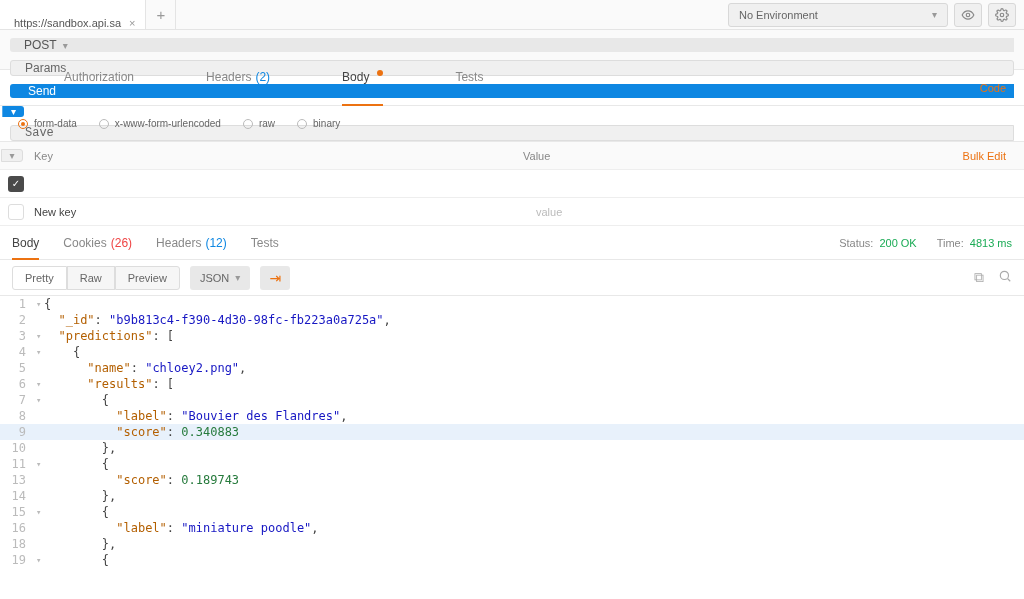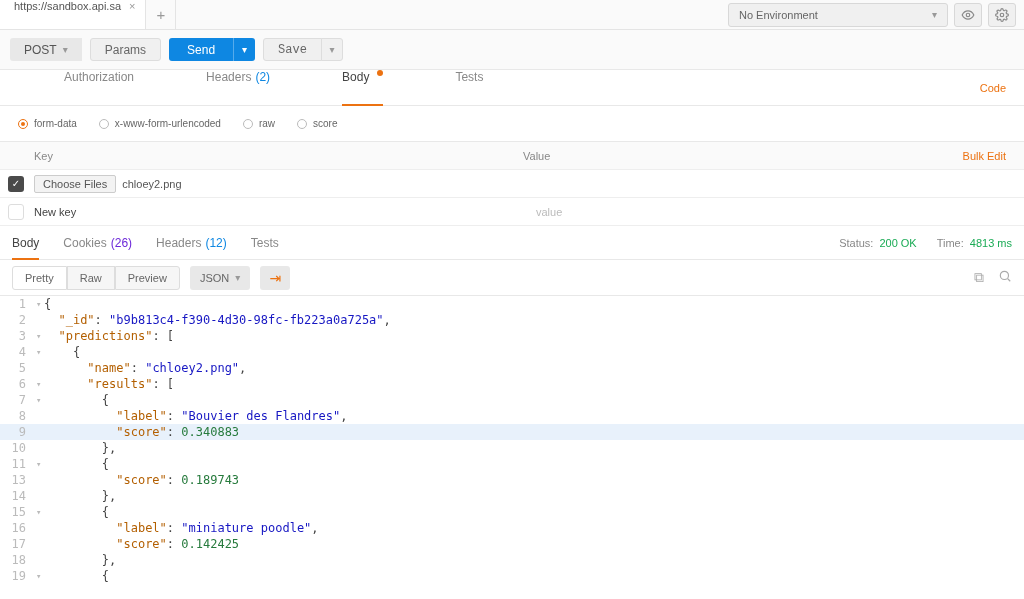--- a/index.html
+++ b/index.html
@@ -1,28 +1,28 @@
 <!DOCTYPE html>
 <html><head>
 <meta charset="utf-8">
 <style>
 * { margin: 0; padding: 0; box-sizing: border-box; }
 body { font-family: -apple-system, BlinkMacSystemFont, "Segoe UI", Helvetica, Arial, sans-serif; font-size: 12px; color: #555; background: #fff; }
 
 
 .tabbar { display: flex; align-items: center; height: 30px; background: #fafafa; border-bottom: 1px solid #e4e4e4; }
-.tab { display: flex; align-items: flex-start; height: 100%; padding: 0 10px 0 14px; background: #fff; border-right: 1px solid #e4e4e4; gap: 8px; font-size: 11px; color: #555; }
+.tab { display: flex; align-items: flex-end; height: 100%; padding: 0 10px 0 14px; background: #fff; border-right: 1px solid #e4e4e4; gap: 8px; font-size: 11px; color: #555; }
 .tab .close { color: #999; font-size: 11px; }
 .addtab { width: 30px; display: flex; align-items: center; justify-content: center; color: #999; font-size: 15px; border-right: 1px solid #e4e4e4; height: 100%; }
 .envbar { margin-left: auto; display: flex; align-items: center; gap: 6px; padding-right: 8px; }
 .envsel { display: flex; align-items: center; justify-content: space-between; width: 220px; height: 24px; padding: 0 10px; border: 1px solid #d8d8d8; border-radius: 3px; background: #f0f0f0; color: #666; font-size: 11px; }
 .iconbtn { width: 28px; height: 24px; display: flex; align-items: center; justify-content: center; border: 1px solid #d8d8d8; border-radius: 3px; background: #f0f0f0; color: #888; }
 
 
-.reqrow { display: flex; align-items: stretch; height: 40px; padding: 8px 10px; gap: 8px; background: #fafafa; border-bottom: 1px solid #e8e8e8; }
+.reqrow { display: flex; align-items: stretch; height: 40px; padding: 8px 10px; gap: 8px; background: #fafafa; border-bottom: 1px solid #e8e8e8; flex-direction: column; }
 .method { display: flex; align-items: center; gap: 6px; padding: 0 14px; background: #e8e8e8; border-radius: 3px 0 0 3px; color: #555; font-size: 12px; }
 .url { flex: 1; display: flex; align-items: center; padding: 0 12px; background: #fff; border: 1px solid #ddd; border-radius: 0 3px 3px 0; color: #555; font-size: 12px; }
 .btn { display: flex; align-items: center; padding: 0 14px; border-radius: 3px; font-size: 12px; gap: 6px; }
 .btn-default { background: #f0f0f0; border: 1px solid #ddd; color: #666; }
 .btn-send { background: #0e87e2; color: #fff; padding: 0 18px; }
 .btn-send-split { background: #0e87e2; width: 22px; display: flex; align-items: center; justify-content: center; border-left: 1px solid rgba(255,255,255,0.3); color: #fff; border-radius: 0 3px 3px 0; margin-left: -8px; }
 .btn-save-split { background: #f0f0f0; border: 1px solid #ddd; width: 22px; display: flex; align-items: center; justify-content: center; color: #aaa; border-radius: 0 3px 3px 0; margin-left: -9px; }
 
 
 .subtabs { display: flex; align-items: center; height: 36px; padding: 0 18px; gap: 26px; border-bottom: 1px solid #e8e8e8; font-size: 12px; color: #888; }
@@ -165,51 +165,47 @@
   <div class="radio">
       <span class="circle"></span>
       <span>x-www-form-urlencoded</span>
     </div>
   <div class="radio">
       <span class="circle"></span>
       <span>raw</span>
     </div>
   <div class="radio">
       <span class="circle"></span>
-      <span>score</span>
+      <span>binary</span>
     </div>
 </div>
 
 <div class="kvhead">
   <div class="kcol">Key</div>
   <div class="vcol">Value</div>
   <div class="bulk"><span>Bulk Edit</span></div>
 </div>
 <div class="kvrow">
   <div class="chk">✓</div>
-  <div class="vcol">
-    <div class="choosebtn"><span>Choose Files</span></div>
-    <span>chloey2.png</span>
-  </div>
 </div>
 <div class="kvrow">
   <div class="chk empty"></div>
   <div class="kcol placeholder"><span>New key</span></div>
   <div class="vcol placeholder">
       <span>value</span>
     </div>
 </div>
 
 <div class="resptabs">
   <div class="resptab active">
       <span>Body</span>
     </div>
   <div class="resptab">
       <span>Cookies</span>
-      <span class="count" style="color:#6d28d9">(26)</span>
+      <span class="count" style="color:#ef4444">(26)</span>
     </div>
   <div class="resptab">
       <span>Headers</span>
       <span class="count" style="color:#0e87e2">(12)</span>
     </div>
   <div class="resptab">
       <span>Tests</span>
     </div>
   <div class="status">
     <span>Status:</span>
@@ -317,25 +313,20 @@
       <span class="ln">15</span>
       <span class="fold" style="font-size: 9px;">▾</span>
       <span class="txt">        <span class="tok-punc">{</span></span>
     </div>
     <div class="codeline">
       <span class="ln">16</span>
       <span class="fold" style="font-size: 9px;"></span>
       <span class="txt">          <span class="tok-key">"label"</span><span class="tok-punc">: </span><span class="tok-str">"miniature poodle"</span><span class="tok-punc">,</span></span>
     </div>
     <div class="codeline">
-      <span class="ln">17</span>
-      <span class="fold" style="font-size: 9px;"></span>
-      <span class="txt">          <span class="tok-key">"score"</span><span class="tok-punc">: </span><span class="tok-num">0.142425</span></span>
-    </div>
-    <div class="codeline">
       <span class="ln">18</span>
       <span class="fold" style="font-size: 9px;"></span>
       <span class="txt">        <span class="tok-punc">},</span></span>
     </div>
     <div class="codeline">
       <span class="ln">19</span>
       <span class="fold" style="font-size: 9px;">▾</span>
       <span class="txt">        <span class="tok-punc">{</span></span>
     </div>
   </div>

